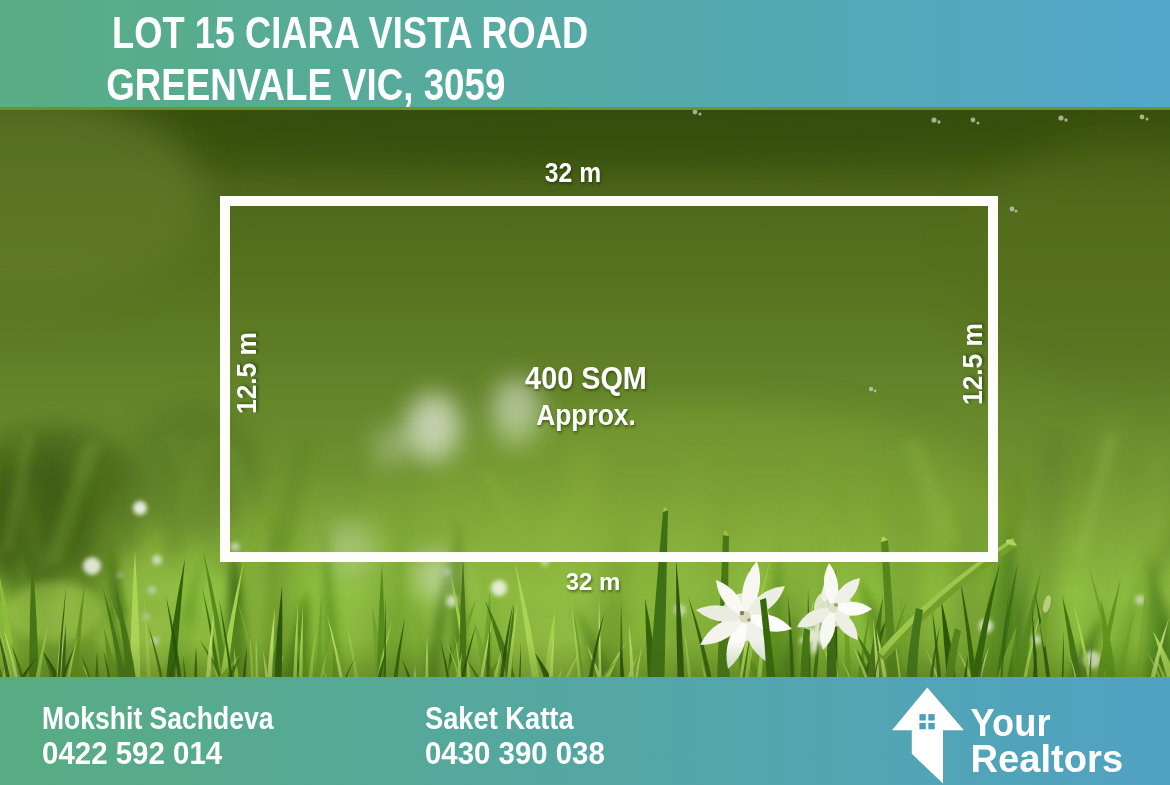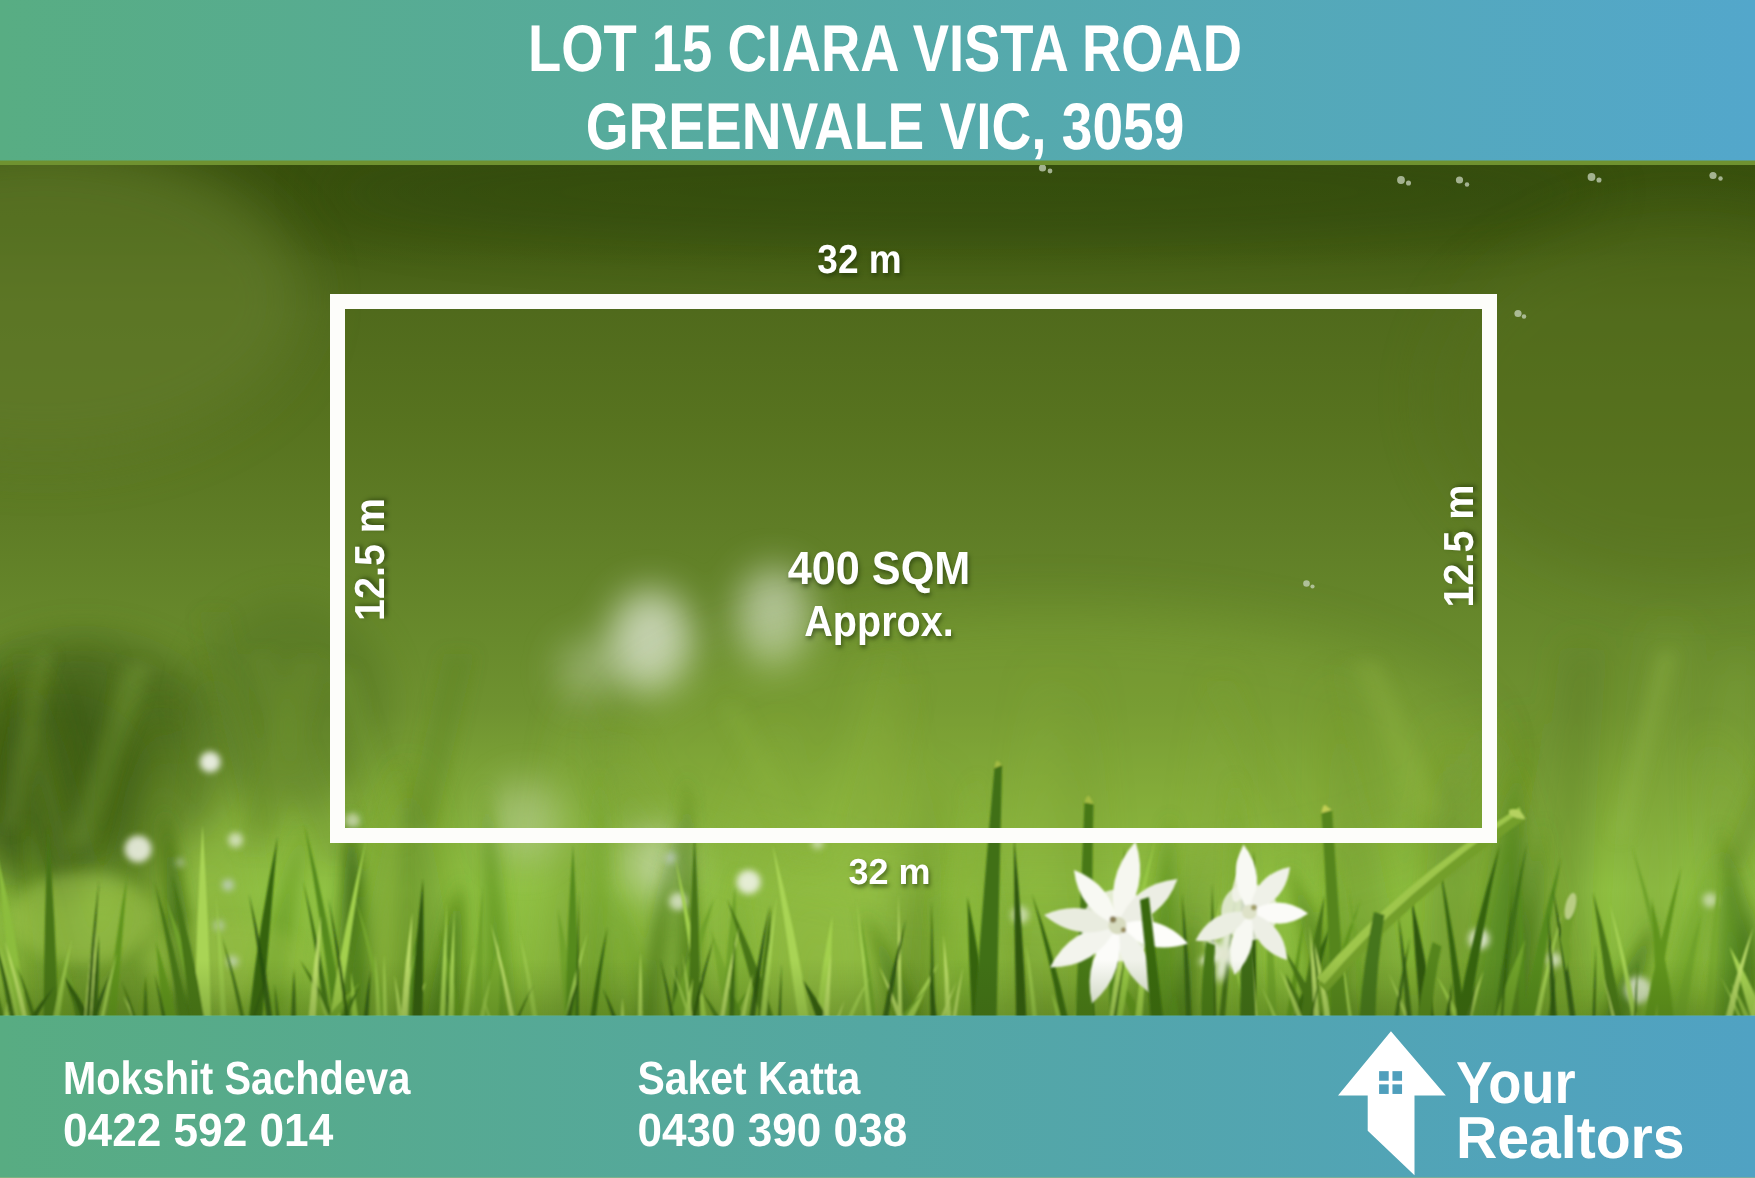--- a/index.html
+++ b/index.html
@@ -1,17 +1,17 @@
 <!DOCTYPE html>
 <html><head><meta charset="utf-8">
 <style>
 html,body{margin:0;padding:0}
 #page{position:relative;width:1170px;height:785px;overflow:hidden;background:#6f9230;font-family:"Liberation Sans",sans-serif}
 .bar{position:absolute;left:0;width:1170px;color:#fff}
-#topbar{top:0;height:107px;background:linear-gradient(90deg,#58ad83,#53a7cb);text-align:center}
+#topbar{top:0;height:107px;background:linear-gradient(90deg,#58ad83,#53a7cb);text-align:left}
 .tl{position:absolute;left:10px;width:1160px;font-size:44px;font-weight:bold}
 #topbar .l1{top:8px;transform:scaleX(0.824)}
 #topbar .l2{top:60px;transform:scaleX(0.834)}
 #botbar{top:676.5px;height:108.5px;background:linear-gradient(90deg,#58ac82,#50a2c3)}
 .agent{position:absolute;font-size:31px;font-weight:bold;color:#fff;line-height:31px;z-index:5;transform-origin:0 0;white-space:nowrap}
 #lot{position:absolute;left:220px;top:196px;width:778px;height:366px;border:10px solid #fdfdfa;box-sizing:border-box;z-index:3}
 .dim{position:absolute;color:#fff;font-weight:bold;z-index:4;text-shadow:1px 2px 3px rgba(25,45,5,.55)}
 #dtop{left:420px;top:159.5px;width:306px;text-align:center;font-size:27px;line-height:27px;transform:scaleX(0.914)}
 #dbot{left:440px;top:569.9px;width:306px;text-align:center;font-size:24px;line-height:24px}
 #dleft{left:94px;top:357.5px;width:306px;text-align:center;font-size:28px;line-height:30px;transform:rotate(-90deg) scaleX(0.94)}

